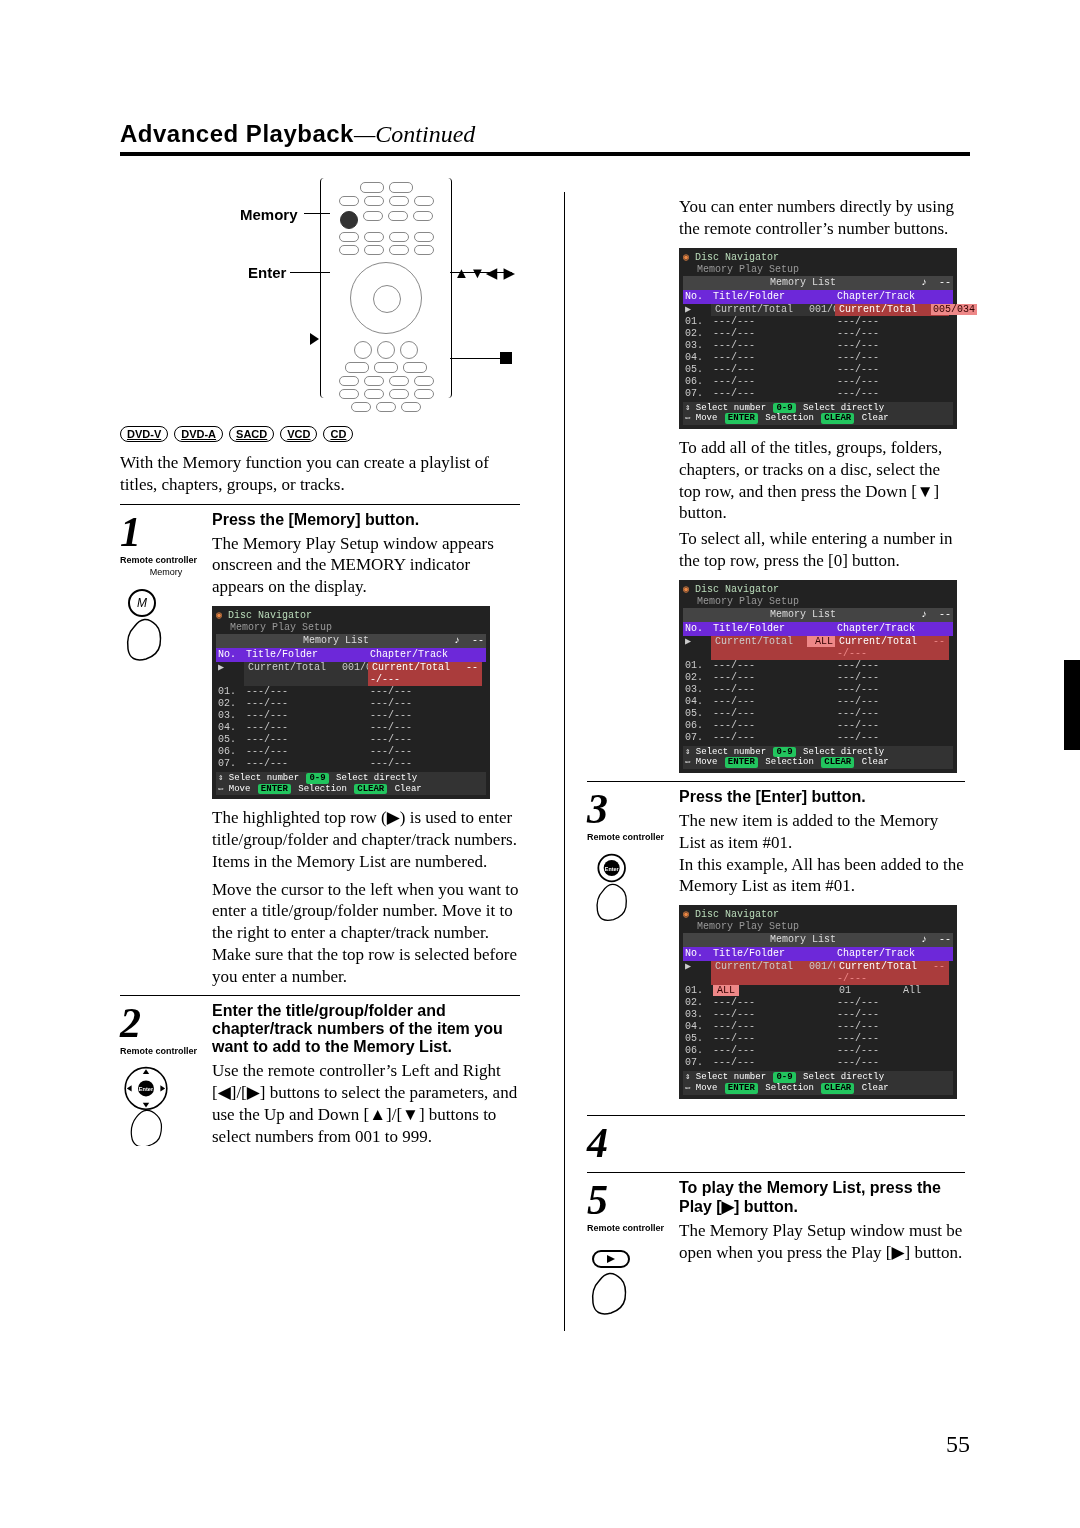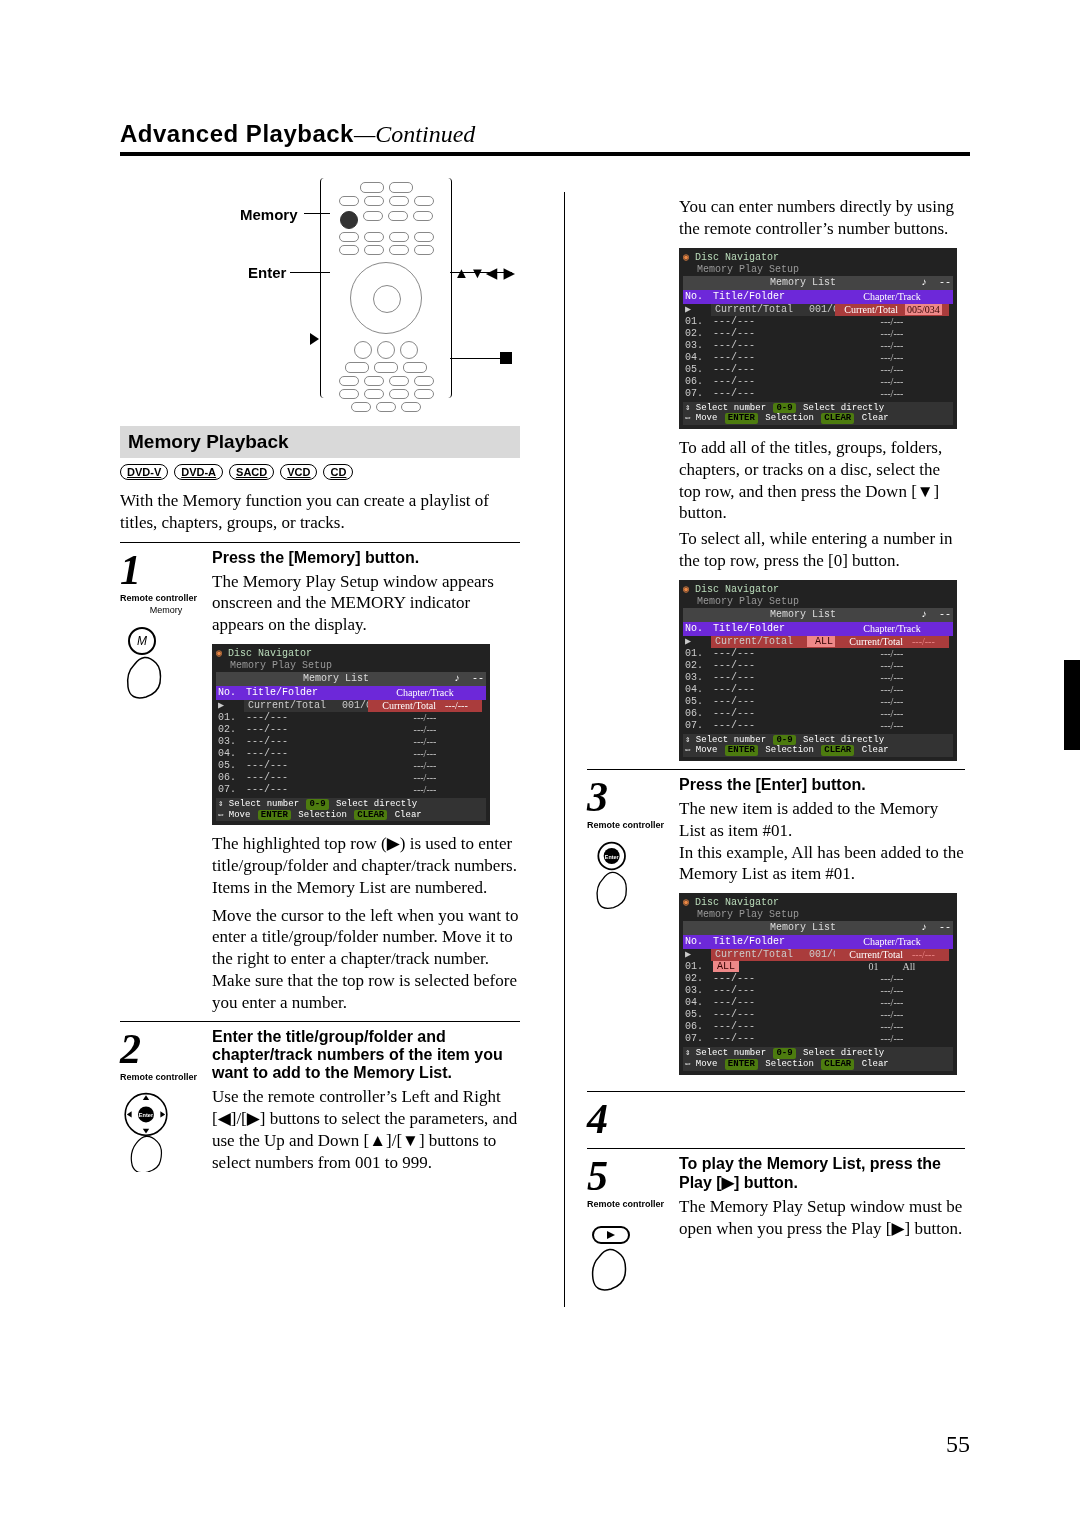--- a/index.html
+++ b/index.html
@@ -226,33 +226,33 @@
   .screenshot .hdr {
     display:flex;
     background:#6d28d9;
     color:#fff;
   }
   .screenshot .hdr span { padding:1px 2px; }
   .screenshot .row { display:flex; }
   .screenshot .row span { padding:0 2px; }
   .screenshot .c1 { width:24px; text-align:left; }
   .screenshot .c2 { width:120px; text-align:left; }
-  .screenshot .c3 { width:110px; text-align:center;font-family:Liberation Serif, serif; }
+  .screenshot .c3 { width:110px; text-align:left; }
   .screenshot .toprow .c2 { background:#333; }
   .screenshot .toprow .c3 { background:#aa3c3c; color:#fff; }
   .screenshot .footer {
     background:#333;
     color:#fff;
     font-size:9px;
     padding:1px 2px;
     margin-top:2px;
   }
   .screenshot .footer .chip {
     display:inline-block;
-    background:#4d7c0f; color:#000;
+    background:#22c55e; color:#000;
     padding:0 3px;
     border-radius:2px;
     margin: 0 2px;
     font-weight:bold;
   }
 
   .hand-icon svg { width: 60px; height: 80px; }
   .remote-small {
     margin-top: 10px;
   }
@@ -352,21 +352,20 @@
               </div>
             <div class="btn-row">
                 <div class="pill sm"></div>
                 <div class="pill sm"></div>
                 <div class="pill sm"></div>
               </div>
           </div>
         </div>
       </div>
 
-      <div class="section-title">Memory Playback</div>
       <div class="disc-badges">
         <span class="badge">DVD-V</span>
         <span class="badge">DVD-A</span>
         <span class="badge">SACD</span>
         <span class="badge">VCD</span>
         <span class="badge">CD</span>
       </div>
       <div class="body">With the Memory function you can create a playlist of titles, chapters, groups, or tracks.</div>
       <hr class="hr">
 

